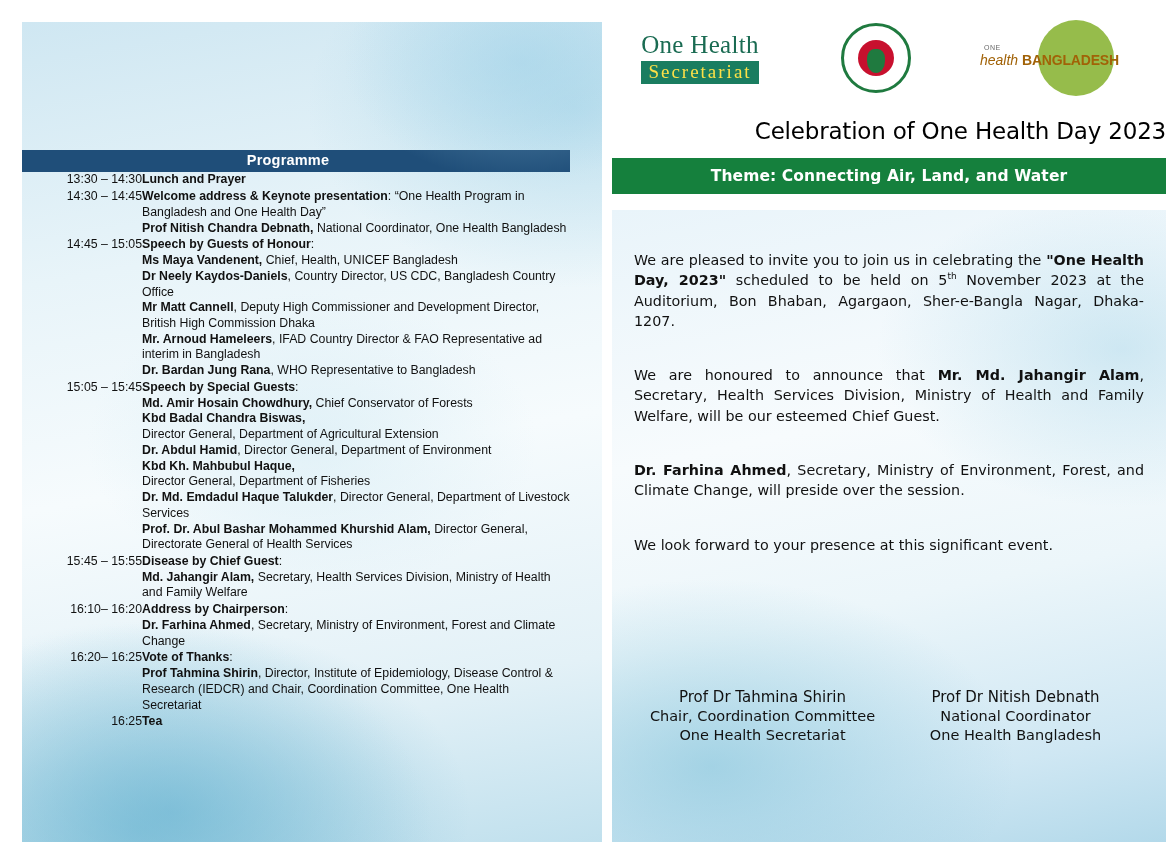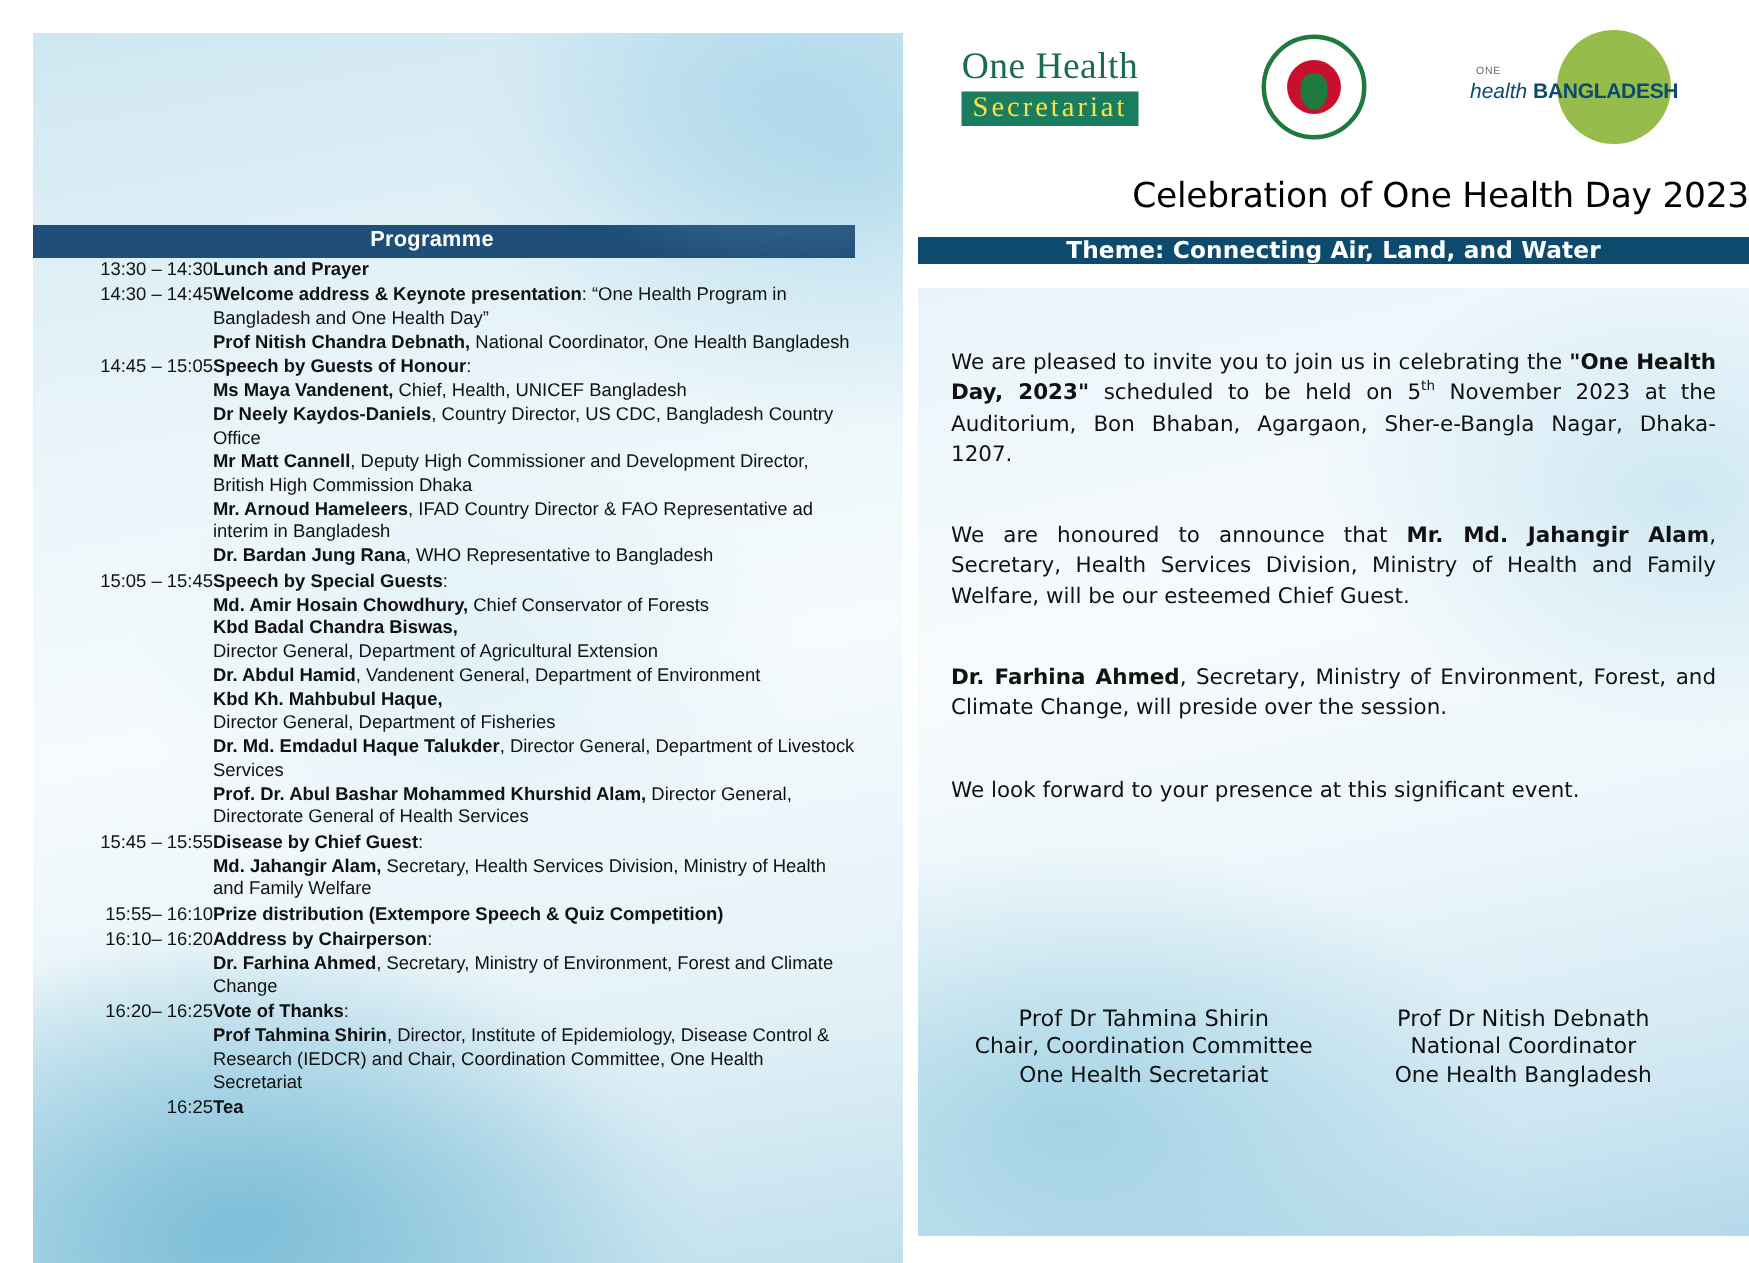--- a/index.html
+++ b/index.html
@@ -184,41 +184,41 @@
     left: 16px; top: 26px;
     font-size: 7px;
     color: #6a6a6a;
     letter-spacing: 0.5px;
   }
   .logo-ohb .txt {
     position: absolute;
     left: 12px; top: 34px;
     font-size: 14px;
     font-style: italic;
-    color: #0c4a6e;
+    color: #a16207;
     white-space: nowrap;
   }
   .logo-ohb .txt b { font-style: normal; letter-spacing: -0.2px; }
 
   .celebration-title {
     text-align: right;
     font-size: 23px;
     color: #000;
     margin-top: 14px;
     margin-left: 10px;
     font-family: "DejaVu Sans", sans-serif;
     letter-spacing: -0.2px;
   }
 
   .theme-bar {
     margin-top: 14px;
     margin-left: 10px;
     margin-right: 0px;
-    height: 18px;
-    background: #0c4a6e;
+    height: 36px;
+    background: #15803d;
     color: #ffffff;
     font-weight: bold;
     font-size: 15.5px;
     display: flex;
     align-items: center;
     justify-content: center;
     letter-spacing: 0.1px;
     font-family: "DejaVu Sans", sans-serif;
   }
 
@@ -298,38 +298,32 @@
                 <div><b class="b">Dr. Bardan Jung Rana</b><span>, WHO Representative to Bangladesh</span></div>
               </td>
             </tr>
             <tr>
               <td class="time">15:05 – 15:45</td>
               <td class="desc">
                 <div><b class="b">Speech by Special Guests</b><span>:</span></div>
                 <div><b class="b">Md. Amir Hosain Chowdhury,</b><span> Chief Conservator of Forests</span></div>
                 <div><b class="b">Kbd Badal Chandra Biswas,</b></div>
                 <div><span>Director General, Department of Agricultural Extension</span></div>
-                <div><b class="b">Dr. Abdul Hamid</b><span>, Vandenent General, Department of Environment</span></div>
+                <div><b class="b">Dr. Abdul Hamid</b><span>, Director General, Department of Environment</span></div>
                 <div><b class="b">Kbd Kh. Mahbubul Haque,</b></div>
                 <div><span>Director General, Department of Fisheries</span></div>
                 <div><b class="b">Dr. Md. Emdadul Haque Talukder</b><span>, Director General, Department of Livestock Services</span></div>
                 <div><b class="b">Prof. Dr. Abul Bashar Mohammed Khurshid Alam,</b><span> Director General, Directorate General of Health Services</span></div>
               </td>
             </tr>
             <tr>
               <td class="time">15:45 – 15:55</td>
               <td class="desc">
                 <div><b class="b">Disease by Chief Guest</b><span>:</span></div>
                 <div><b class="b">Md. Jahangir Alam,</b><span> Secretary, Health Services Division, Ministry of Health and Family Welfare</span></div>
-              </td>
-            </tr>
-            <tr>
-              <td class="time">15:55– 16:10</td>
-              <td class="desc">
-                <div><b class="b">Prize distribution (Extempore Speech &amp; Quiz Competition)</b></div>
               </td>
             </tr>
             <tr>
               <td class="time">16:10– 16:20</td>
               <td class="desc">
                 <div><b class="b">Address by Chairperson</b><span>:</span></div>
                 <div><b class="b">Dr. Farhina Ahmed</b><span>, Secretary, Ministry of Environment, Forest and Climate Change</span></div>
               </td>
             </tr>
             <tr>

